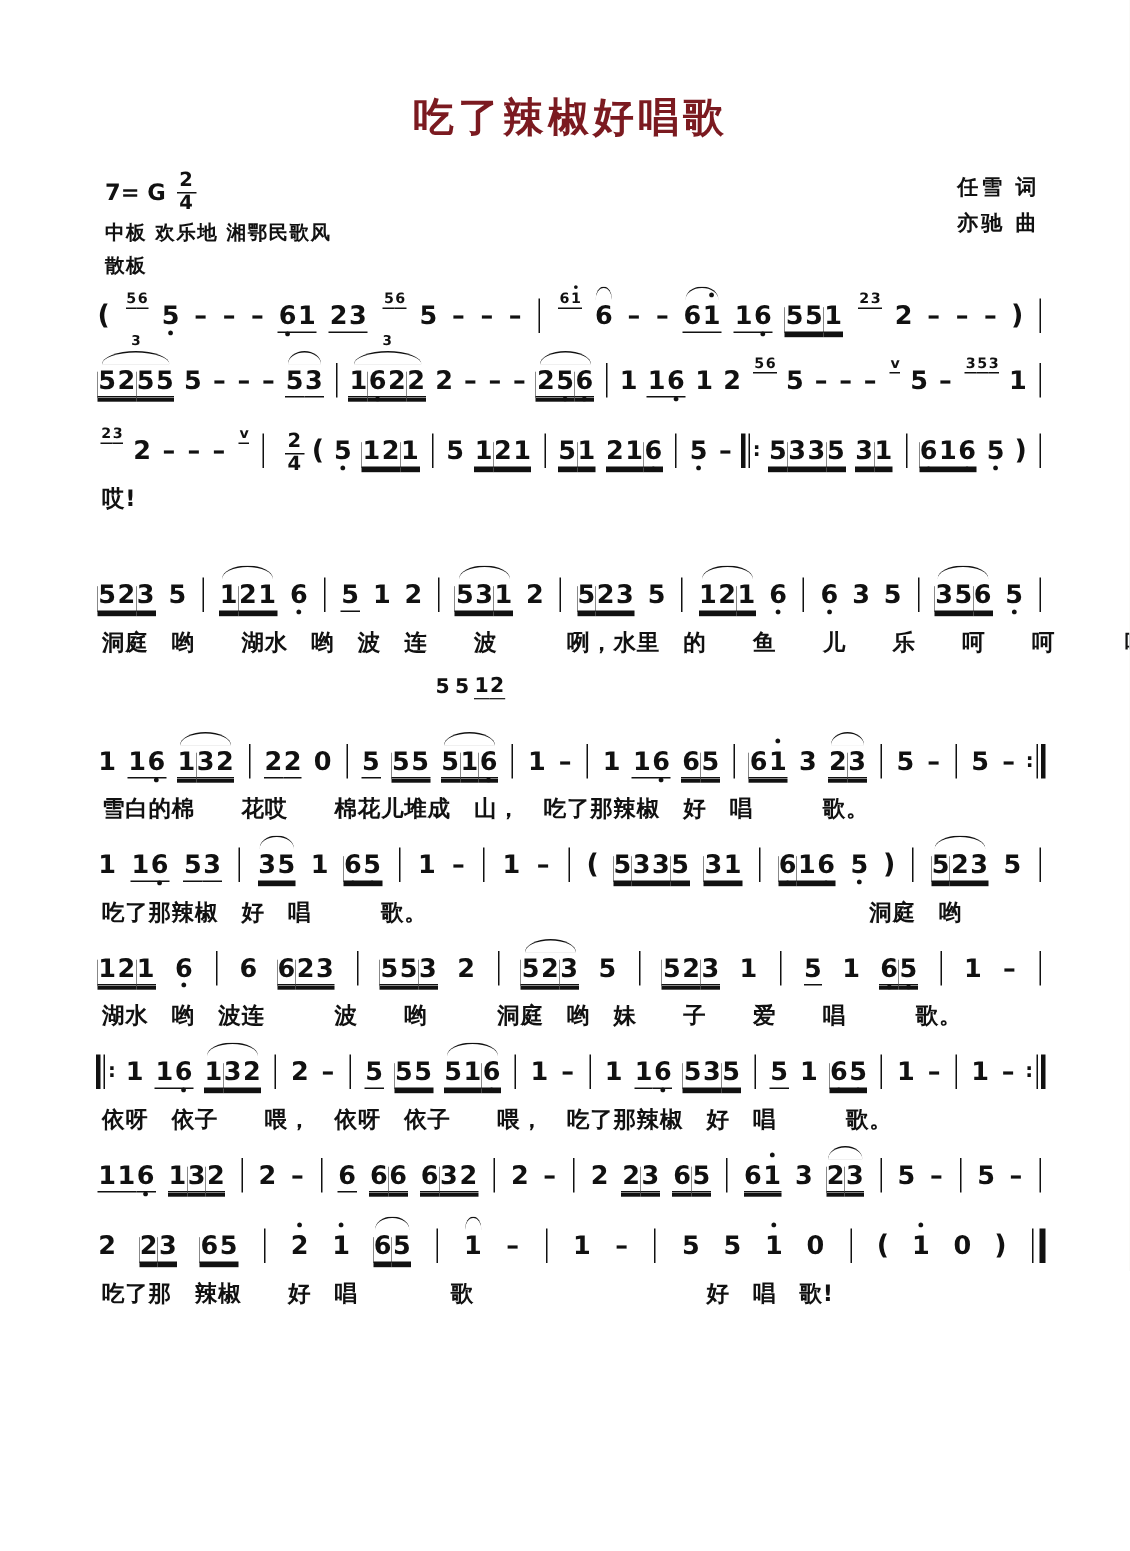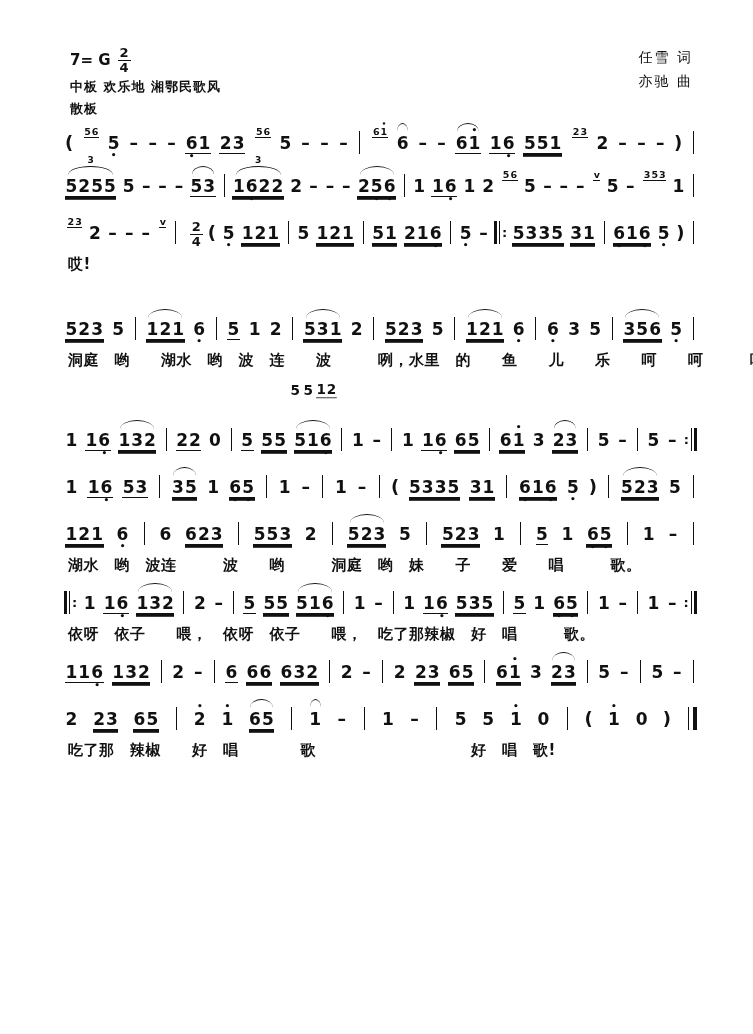--- a/index.html
+++ b/index.html
@@ -10,21 +10,21 @@
   }
   .title{
     text-align:center;font-size:27px;font-weight:bold;letter-spacing:3px;margin:14px 0 18px 0;
   }
   .header{display:flex;justify-content:space-between;align-items:flex-start;margin:0 4px 6px 6px;}
   .hdr-left{font-size:14px;font-weight:bold;}
   .keyrow{display:flex;align-items:center;font-size:15px;}
   .ts{display:inline-flex;flex-direction:column;align-items:center;line-height:1.05;font-size:13px;font-weight:bold;margin-left:7px;}
   .ts .num{border-bottom:1.5px solid #111;padding:0 2px;}
   .tempo,.tempo2{font-size:13px;font-weight:bold;margin-top:4px;letter-spacing:1px;}
-  .hdr-right{font-size:14px;font-weight:normal;text-align:center;line-height:1.7;letter-spacing:2px;}
+  .hdr-right{font-size:14px;font-weight:bold;text-align:center;line-height:1.7;letter-spacing:2px;}
   
   .systems{margin-top:10px;}
   .system{margin-bottom:13px;}
   .system:nth-child(1){margin-bottom:9px;}
   .system:nth-child(3){margin-bottom:40px;}
   .system:nth-child(5){margin-bottom:22px;}
   .music{display:flex;align-items:flex-start;justify-content:space-between;min-height:34px;}
   .note{display:inline-flex;position:relative;margin:0 1px;}
   .ch{display:inline-flex;flex-direction:column;align-items:center;}
   .oct{height:6px;font-size:9px;line-height:5px;font-weight:bold;}
@@ -54,20 +54,21 @@
   .tstok{margin-top:2px;}
   .lyrics{font-size:15px;font-weight:bold;margin:3px 0 0 4px;letter-spacing:0.5px;white-space:pre;}
   .smallmusic{display:flex;margin-left:226px;height:20px;align-items:flex-end;}
   .smallmusic .note{transform:scale(0.8);transform-origin:bottom left;margin:0;}
   .footer{text-align:center;font-size:13px;font-weight:bold;margin-top:2px;letter-spacing:1px;}
 </style>
 </head>
 <body>
 
 <div class="page">
+  <div class="title" style="color: rgb(123, 26, 32);">吃了辣椒好唱歌</div>
 
   <div class="header">
     <div class="hdr-left">
       <div class="keyrow">
         <span>7= G</span>
         <span class="ts">
           <span class="num">2</span>
           <span class="den">4</span>
         </span>
       </div>
@@ -1061,20 +1062,21 @@
               <span class="oct db" style="visibility: hidden;">•</span>
             </span>
           </span>
           <span class="dash">–</span>
           <span class="rep">
             <span class="repdots">:</span>
             <span class="thin"></span>
             <span class="thick"></span>
           </span>
         </div>
+        <div class="lyrics">雪白的棉　　花哎　　棉花儿堆成　山，　吃了那辣椒　好　唱　　　歌。</div>
       </div>
       <div class="system">
         <div class="music">
           <span class="note u0">
             <span class="ch">
               <span class="oct da" style="visibility: hidden;">•</span>
               <span class="dg">1</span>
               <span class="oct db" style="visibility: hidden;">•</span>
             </span>
           </span>
@@ -1234,20 +1236,21 @@
           </span>
           <span class="note u0">
             <span class="ch">
               <span class="oct da" style="visibility: hidden;">•</span>
               <span class="dg">5</span>
               <span class="oct db" style="visibility: hidden;">•</span>
             </span>
           </span>
           <span class="bar"></span>
         </div>
+        <div class="lyrics">吃了那辣椒　好　唱　　　歌。　　　　　　　　　　　　　　　　　　　洞庭　哟</div>
       </div>
       <div class="system">
         <div class="music">
           <span class="note u2">
             <span class="ch">
               <span class="oct da" style="visibility: hidden;">•</span>
               <span class="dg">1</span>
               <span class="oct db" style="visibility: hidden;">•</span>
             </span>
             <span class="ch">

